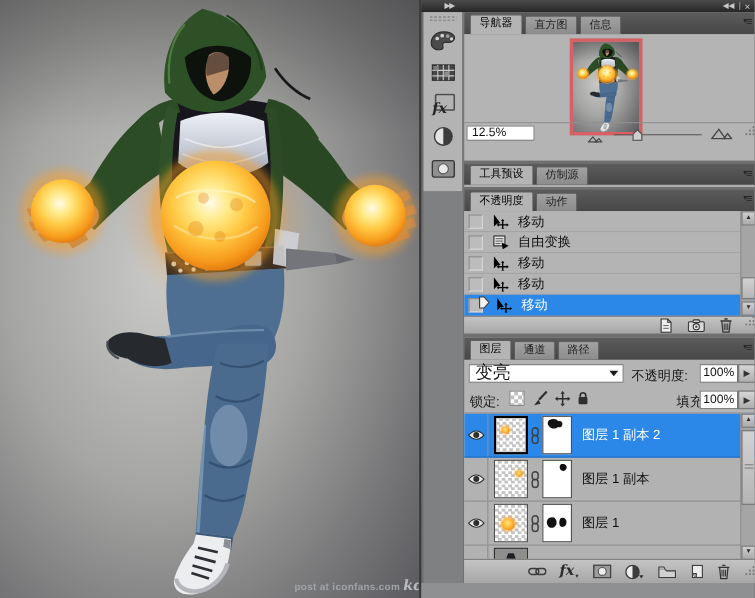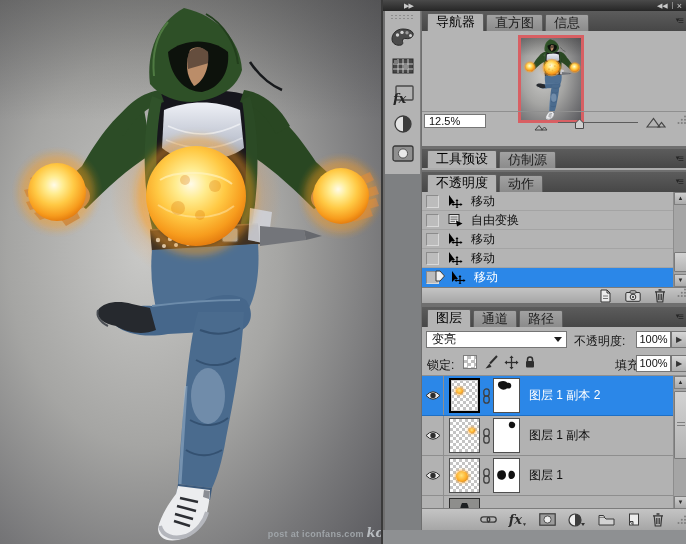--- a/index.html
+++ b/index.html
@@ -21,21 +21,21 @@
   .dock-topbar .xx { font-size:9px; line-height:10px; }
 
   .icon-strip { position:absolute; left:2px; top:11px; width:36px; height:163px; background:#b3b3b3; border-right:1px solid #7d7d7d; }
   .strip-below { position:absolute; left:2px; top:174px; width:36px; height:370px; background:#7e8082; }
   .dots { height:6px; margin:3px 5px 2px; background-image:radial-gradient(#8d8d8d 1px, transparent 1.2px); background-size:4px 3px; }
   .strip-icon { width:28px; height:24px; margin:5px auto 4px; display:flex; align-items:center; justify-content:center; }
 
   
   .panel { position:absolute; left:39px; width:266px; background:#b4b4b4; }
   .tabbar { height:20px; background:linear-gradient(#5c5c5c,#474747); display:flex; align-items:flex-end; padding-left:5px; position:relative; }
-  .tab { font-size:13px; height:17px; line-height:16px; padding:0 8px; margin-right:2px; background:linear-gradient(#a2a2a2,#8b8b8b); color:#1d1d1d; border:1px solid #5e5e5e; border-bottom:none; border-radius:2px 2px 0 0; white-space:nowrap; }
+  .tab { font-size:10px; height:17px; line-height:16px; padding:0 8px; margin-right:2px; background:linear-gradient(#a2a2a2,#8b8b8b); color:#1d1d1d; border:1px solid #5e5e5e; border-bottom:none; border-radius:2px 2px 0 0; white-space:nowrap; }
   .tab.active { background:#b4b4b4; color:#000; height:18px; }
   .panel-menu { position:absolute; right:5px; top:4px; color:#252525; font-size:10px; line-height:10px; letter-spacing:-1px; }
   .panel-menu .car { font-size:7px; vertical-align:2px; }
 
   .bottombar { position:absolute; left:0; width:100%; background:linear-gradient(#c4c4c4,#a6a6a6); border-top:1px solid #7c7c7c; display:flex; align-items:center; justify-content:flex-end; }
   .bb-icon { display:flex; align-items:center; justify-content:center; }
   .grip { position:absolute; right:1px; bottom:1px; }
 
   
   .nav-panel { top:11px; height:135px; }
@@ -66,21 +66,21 @@
 
   
   .vscroll { position:absolute; right:1px; top:0; width:14px; background:#a5a5a5; border-left:1px solid #8d8d8d; }
   .sb-btn { position:absolute; left:0; width:13px; height:13px; background:linear-gradient(#cfcfcf,#a9a9a9); border:1px solid #7e7e7e; color:#2d2d2d; font-size:6px; text-align:center; line-height:11px; }
   .sb-thumb { position:absolute; left:0; width:13px; background:linear-gradient(#d2d2d2,#b4b4b4); border:1px solid #7a7a7a; border-radius:1px; }
   .sb-lines { position:absolute; left:2px; top:50%; width:8px; margin-top:-3px; border-top:1px solid #808080; border-bottom:1px solid #808080; height:4px; }
 
   
   .layers-panel { top:307px; height:223px; }
   .blend-row { position:relative; height:24px; }
-  .blend-select { position:absolute; left:4px; top:4px; width:141px; height:17px; background:#fff; border:1px solid #757575; font-size:12px; line-height:15px; padding-left:5px; color:#111; }
+  .blend-select { position:absolute; left:4px; top:4px; width:141px; height:17px; background:#fff; border:1px solid #757575; font-size:16px; line-height:15px; padding-left:5px; color:#111; }
   .blend-select .dd { position:absolute; right:4px; top:5px; width:0; height:0; border-left:4px solid transparent; border-right:4px solid transparent; border-top:5px solid #1c1c1c; }
   .fieldlabel { position:absolute; font-size:12px; color:#141414; top:6px; }
   .value-box { position:absolute; top:4px; width:35px; height:17px; background:#fff; border:1px solid #757575; font-size:11px; line-height:15px; text-align:center; color:#111; }
   .spin-btn { position:absolute; top:4px; width:16px; height:17px; background:linear-gradient(#d6d6d6,#aeaeae); border:1px solid #757575; color:#333; font-size:8px; line-height:15px; text-align:center; }
   .lock-row { position:relative; height:24px; }
   .lock-ico { position:absolute; top:4px; }
   .checker13 { width:14px; height:14px; border:1px solid #7d7d7d; background-color:#fff; background-image:conic-gradient(#bfbfbf 25%,#fff 0 50%,#bfbfbf 0 75%,#fff 0); background-size:7px 7px; }
 
   .layers-list { position:relative; height:133px; background:#b2b2b2; overflow:hidden; border-top:1px solid #8f8f8f; }
   .layer-row { height:40px; display:flex; align-items:center; border-bottom:1px solid #8e8e8e; position:relative; }

